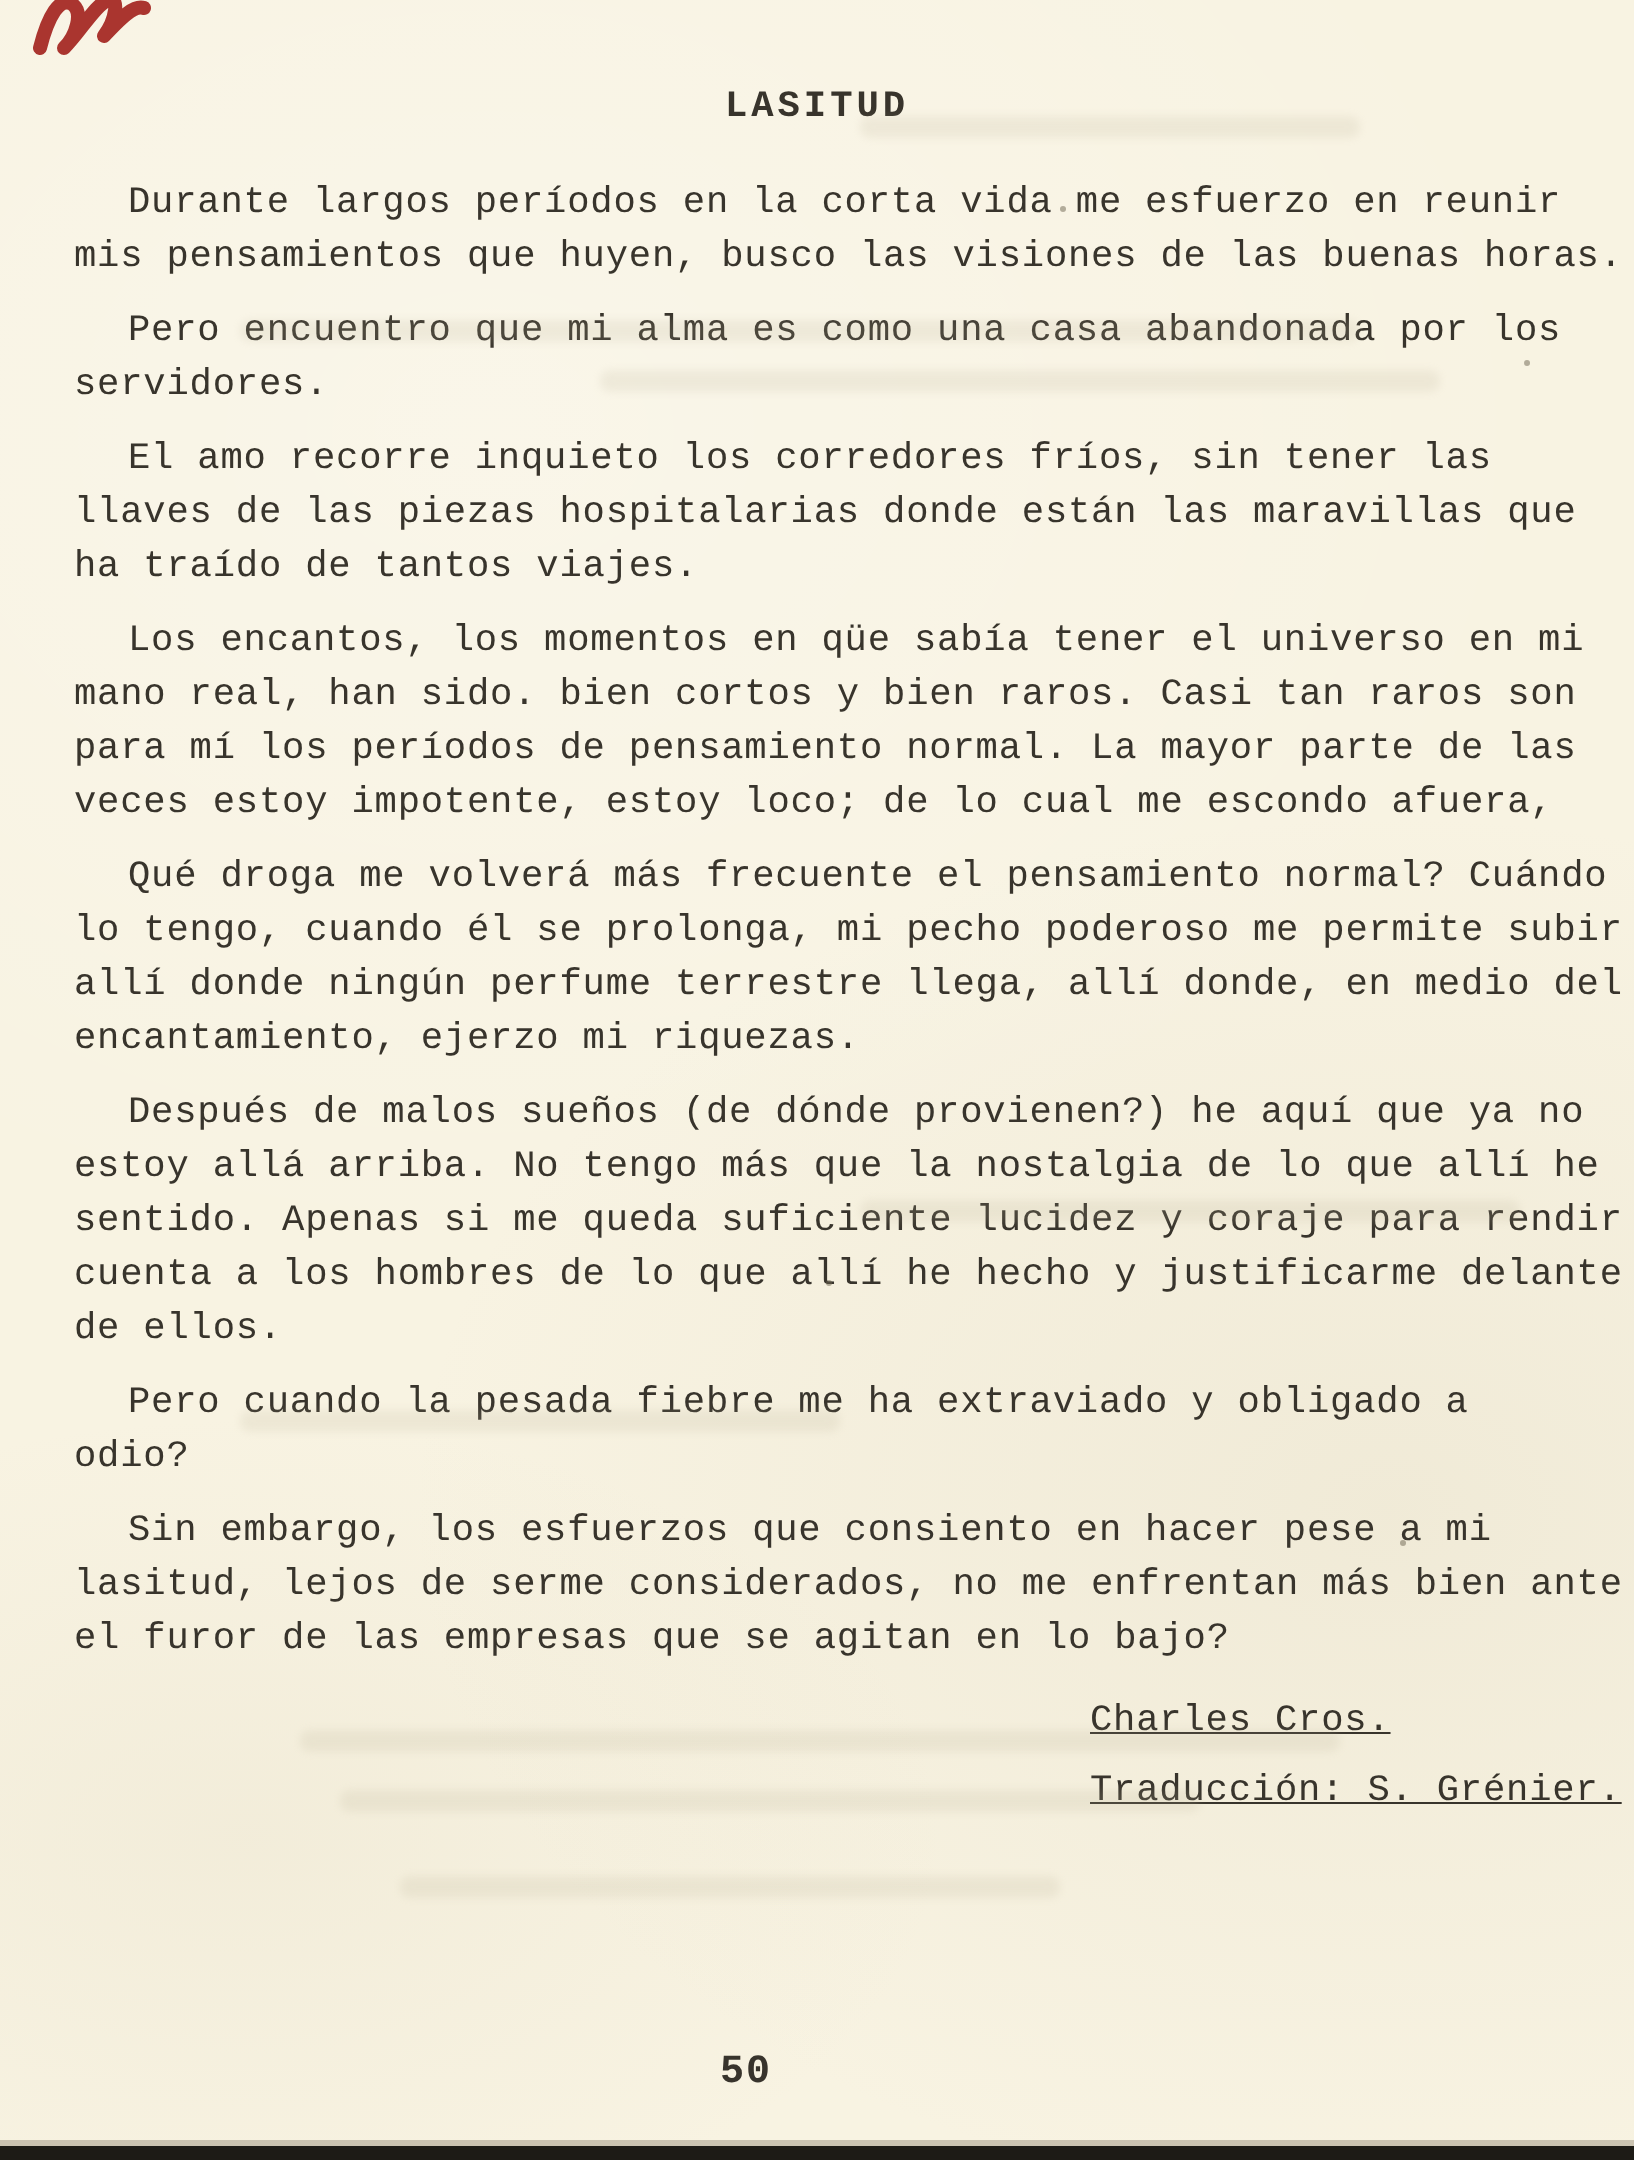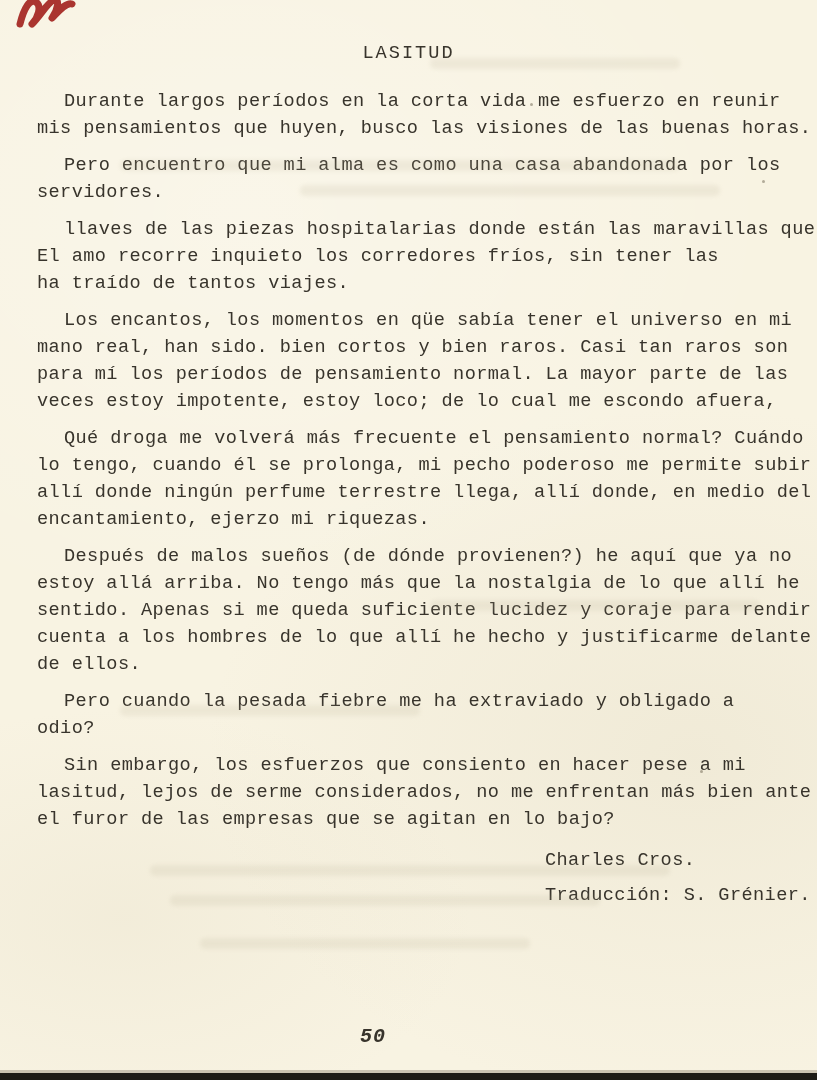--- a/index.html
+++ b/index.html
@@ -17,37 +17,37 @@
       #f8f3e2;
     font-size:18.6px;
     line-height:27px;
     letter-spacing:0.4px;
   }
   .content{padding:40px 0 0 37px;}
   .title{
     text-align:center;
     letter-spacing:2px;
     margin:0 37px 21px 0;
-    font-weight:normal;
+    font-weight:bold;
     font-size:18.6px;
   }
   .para{margin:0 0 10px 0; padding:0;}
   .para .line{display:block; white-space:pre;}
   .para .line:first-child{padding-left:27px;}
   .signature{
     margin:6px 0 0 508px;
+    text-decoration:underline;
   }
   .signature .sig-line{display:block; line-height:35px; white-space:pre;}
   .page-number{
     position:absolute;
     left:360px; top:1023px;
     font-size:20px;
     font-weight:bold;
     letter-spacing:1px;
-    font-style:italic;
   }
   
   .red-mark{position:absolute; left:14px; top:-6px; width:64px; height:38px;}
   
   .scan-edge-bottom{
     position:absolute; left:0; bottom:0; width:100%; height:7px;
     background:#1d1b16;
   }
   .scan-edge-bottom::before{
     content:""; position:absolute; left:0; top:-3px; width:100%; height:3px;
@@ -103,22 +103,22 @@
     <div id="paragraphs">
         <p class="para">
           <span class="line">Durante largos períodos en la corta vida me esfuerzo en reunir</span>
           <span class="line">mis pensamientos que huyen, busco las visiones de las buenas horas.</span>
         </p>
         <p class="para">
           <span class="line">Pero encuentro que mi alma es como una casa abandonada por los</span>
           <span class="line">servidores.</span>
         </p>
         <p class="para">
+          <span class="line">El amo recorre inquieto los corredores fríos, sin tener las</span>
           <span class="line">llaves de las piezas hospitalarias donde están las maravillas que</span>
-          <span class="line">El amo recorre inquieto los corredores fríos, sin tener las</span>
           <span class="line">ha traído de tantos viajes.</span>
         </p>
         <p class="para">
           <span class="line">Los encantos, los momentos en qüe sabía tener el universo en mi</span>
           <span class="line">mano real, han sido. bien cortos y bien raros. Casi tan raros son</span>
           <span class="line">para mí los períodos de pensamiento normal. La mayor parte de las</span>
           <span class="line">veces estoy impotente, estoy loco; de lo cual me escondo afuera,</span>
         </p>
         <p class="para">
           <span class="line">Qué droga me volverá más frecuente el pensamiento normal? Cuándo</span>

